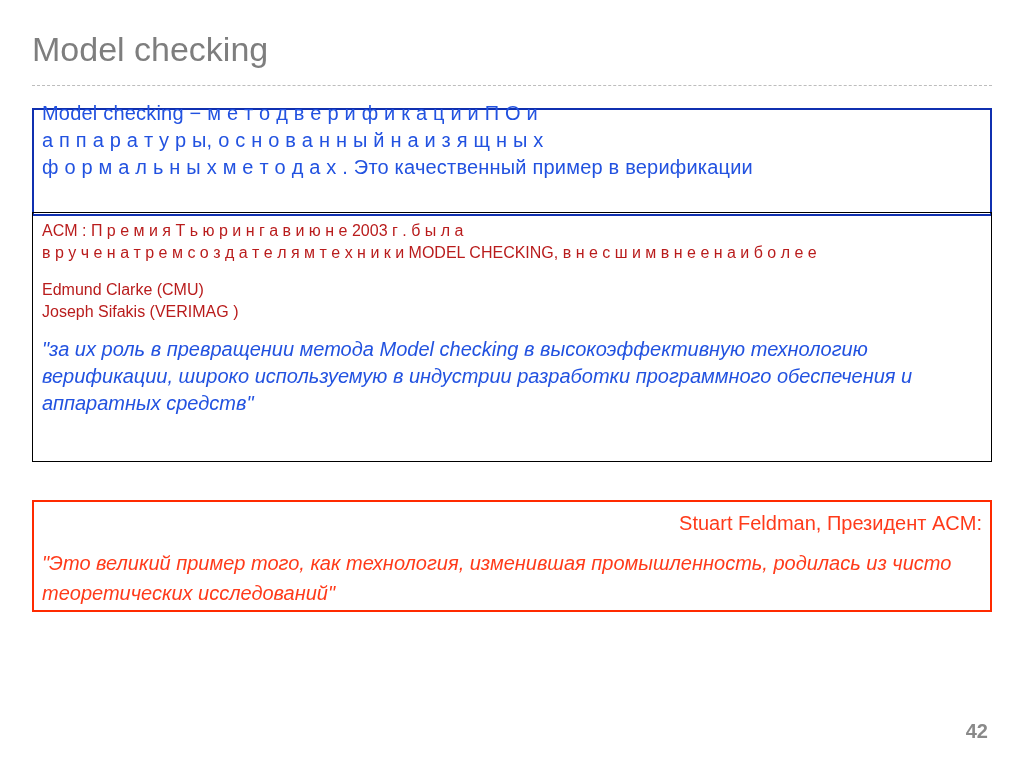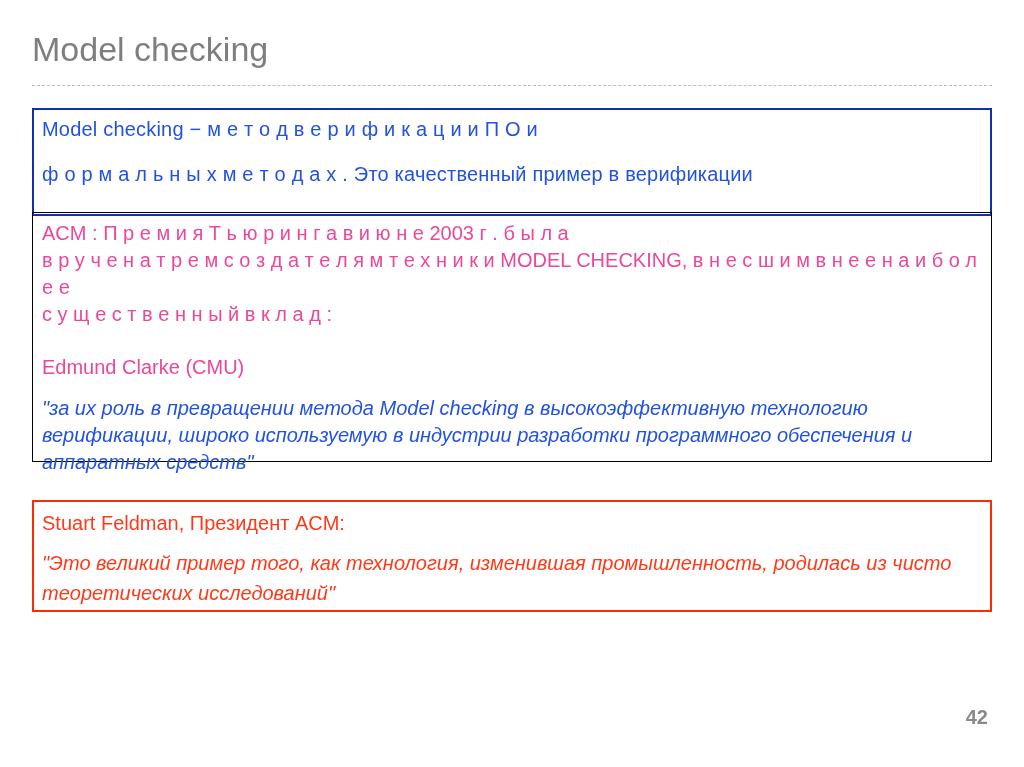--- a/index.html
+++ b/index.html
@@ -43,81 +43,82 @@
     height: 112px;
     border: 2px solid #ff2a00;
   }
   .blue-text {
     color: #2252e0;
     font-size: 20px;
     line-height: 1.35;
     letter-spacing: 0.2px;
   }
   .black-text {
-    color: #ec4899;
-    font-size: 20px;
+    color: #b91c1c;
+    font-size: 16px;
     line-height: 1.35;
   }
   .italic-blue {
     color: #2252e0;
     font-style: italic;
     font-size: 20px;
     line-height: 1.35;
   }
   .red-text {
     color: #ff3a1a;
     font-size: 20px;
     line-height: 1.5;
+    text-align: right;
   }
   .red-italic {
     color: #ff3a1a;
     font-style: italic;
     font-size: 20px;
     line-height: 1.5;
   }
   .overflow-layer {
     position: absolute;
     left: 42px;
     right: 42px;
   }
   .page-num {
     position: absolute;
-    bottom: 38px;
+    bottom: 24px;
     right: 36px;
     color: #8a8a8a;
     font-size: 20px;
     font-weight: bold;
   }
   .names {
-    margin-top: 26px;
+    margin-top: 16px;
     margin-bottom: 14px;
   }
 </style>
 </head>
 <body>
 
 <div class="title">Model checking</div>
 <div class="dashed-divider"></div>
 
 <div class="box box-blue"></div>
 
-<div class="overflow-layer" style="top:116px;">
+<div class="overflow-layer" style="top:100px;">
   <span class="blue-text">Model checking</span><span class="blue-text"> − </span><span class="blue-text">м е т о д  в е р и ф и к а ц и и  П О  и</span><br>
-  <br>
+  <span class="blue-text"> а п п а р а т у р ы,  о с н о в а н н ы й  н а  и з я щ н ы х</span><br>
   <span class="blue-text"> ф о р м а л ь н ы х  м е т о д а х . </span><span class="blue-text">Это качественный пример в верификации</span>
 </div>
 
 <div class="box box-black"></div>
 
 <div class="overflow-layer" style="top:220px;">
   <span class="black-text">ACM : </span><span class="black-text">П р е м и я  Т ь ю р и н г а  в  и ю н е  2003  г .  б ы л а</span><br>
   <span class="black-text"> в р у ч е н а  т р е м  с о з д а т е л я м  т е х н и к и  MODEL CHECKING,  в н е с ш и м  в  н е е  н а и б о л е е</span><br>
-  <span class="black-text"> с у щ е с т в е н н ы й  в к л а д :</span>
   <div class="names black-text">
     <div>Edmund Clarke (CMU)</div>
+    <div>Joseph Sifakis  (VERIMAG )</div>
   </div>
   <div class="italic-blue">"за их роль в превращении метода Model checking в высокоэффективную технологию верификации, широко используемую в индустрии разработки программного обеспечения и аппаратных средств"</div>
 </div>
 
 <div class="box box-red"></div>
 
 <div class="overflow-layer" style="top:508px;">
   <div class="red-text">Stuart Feldman, Президент ACM:</div>
   <div style="height:10px;"></div>
   <div class="red-italic"> "Это великий пример того, как технология, изменившая промышленность, родилась из чисто теоретических исследований"</div>

